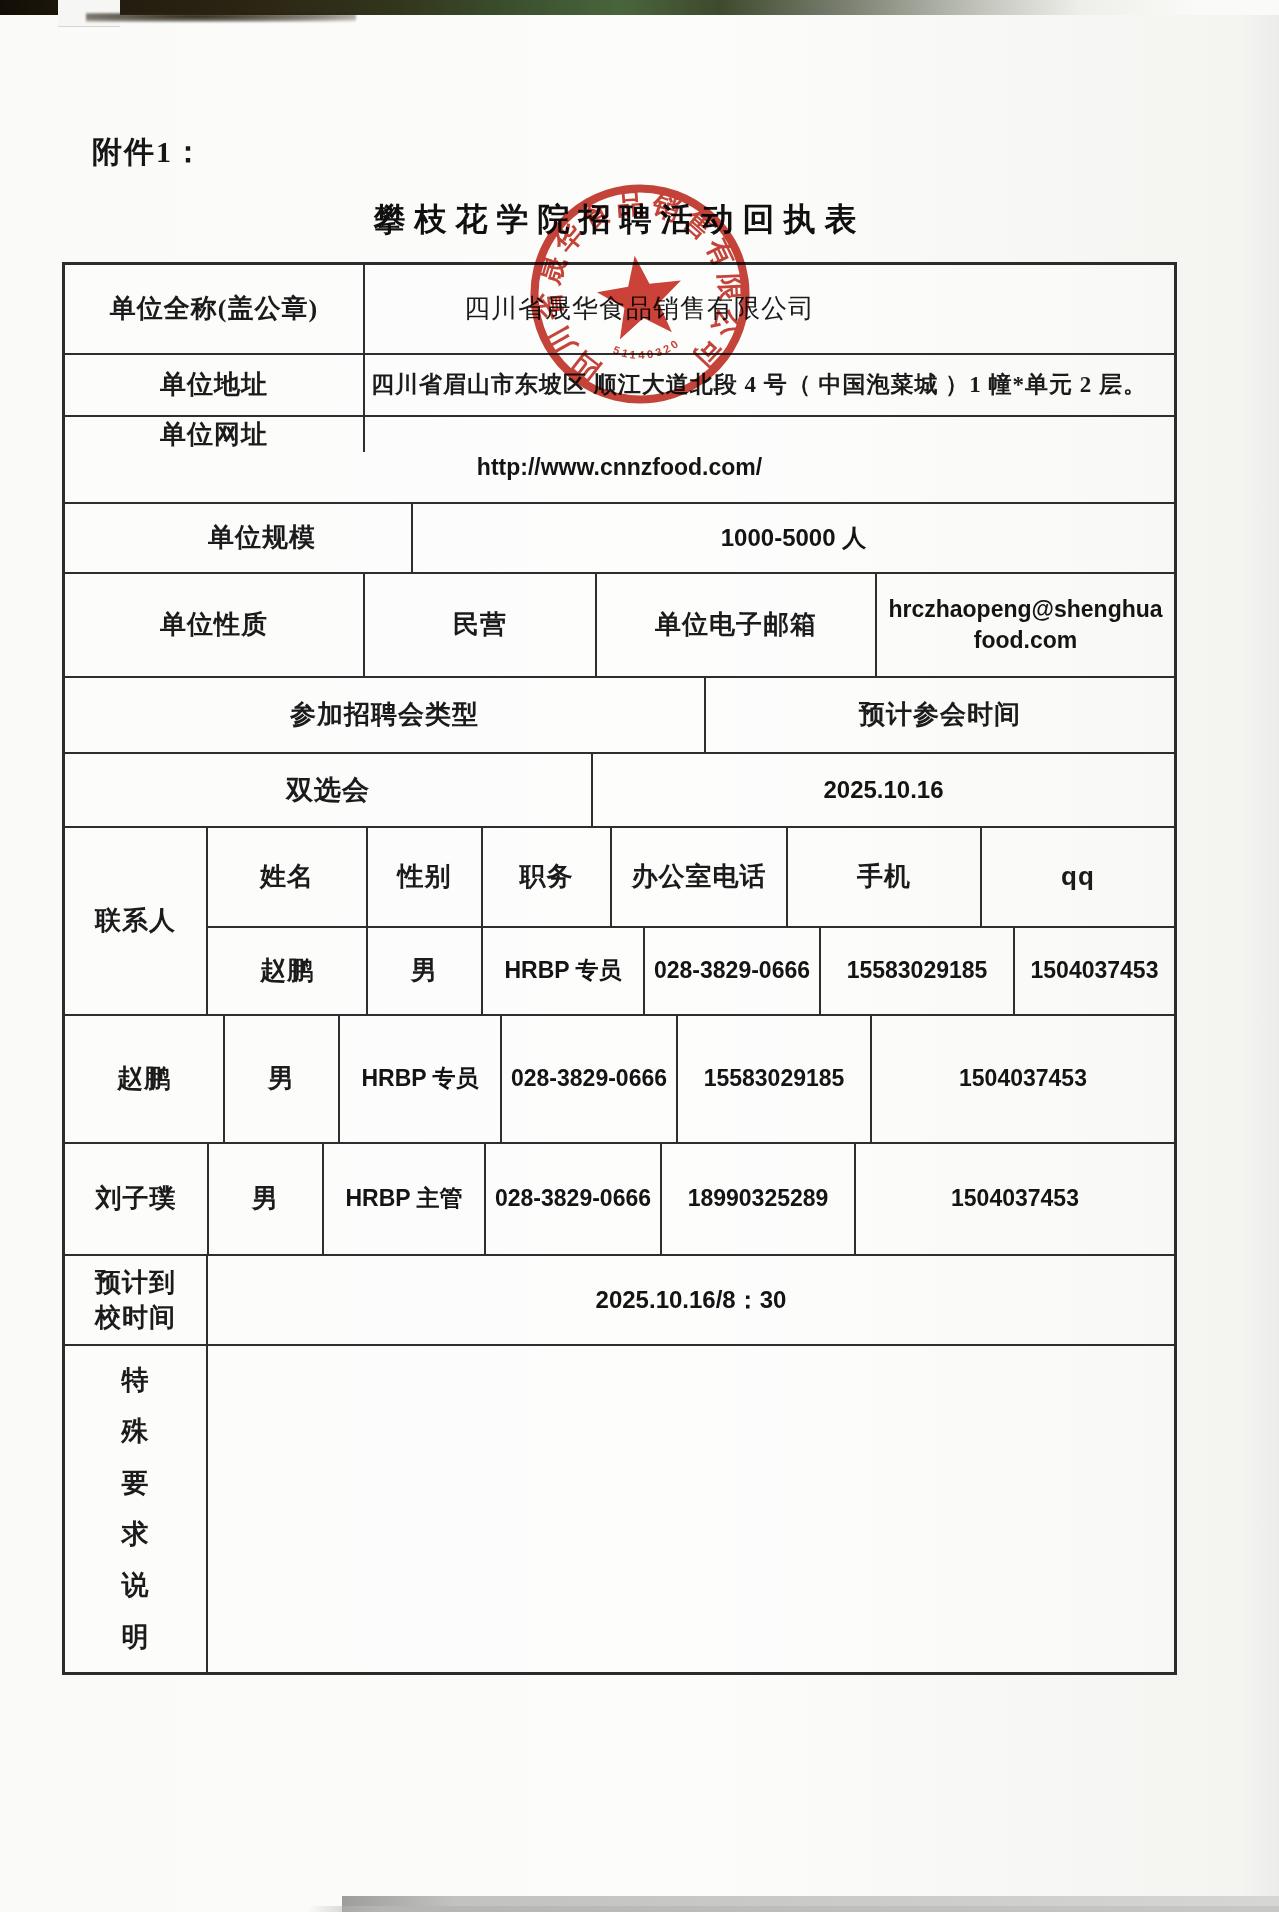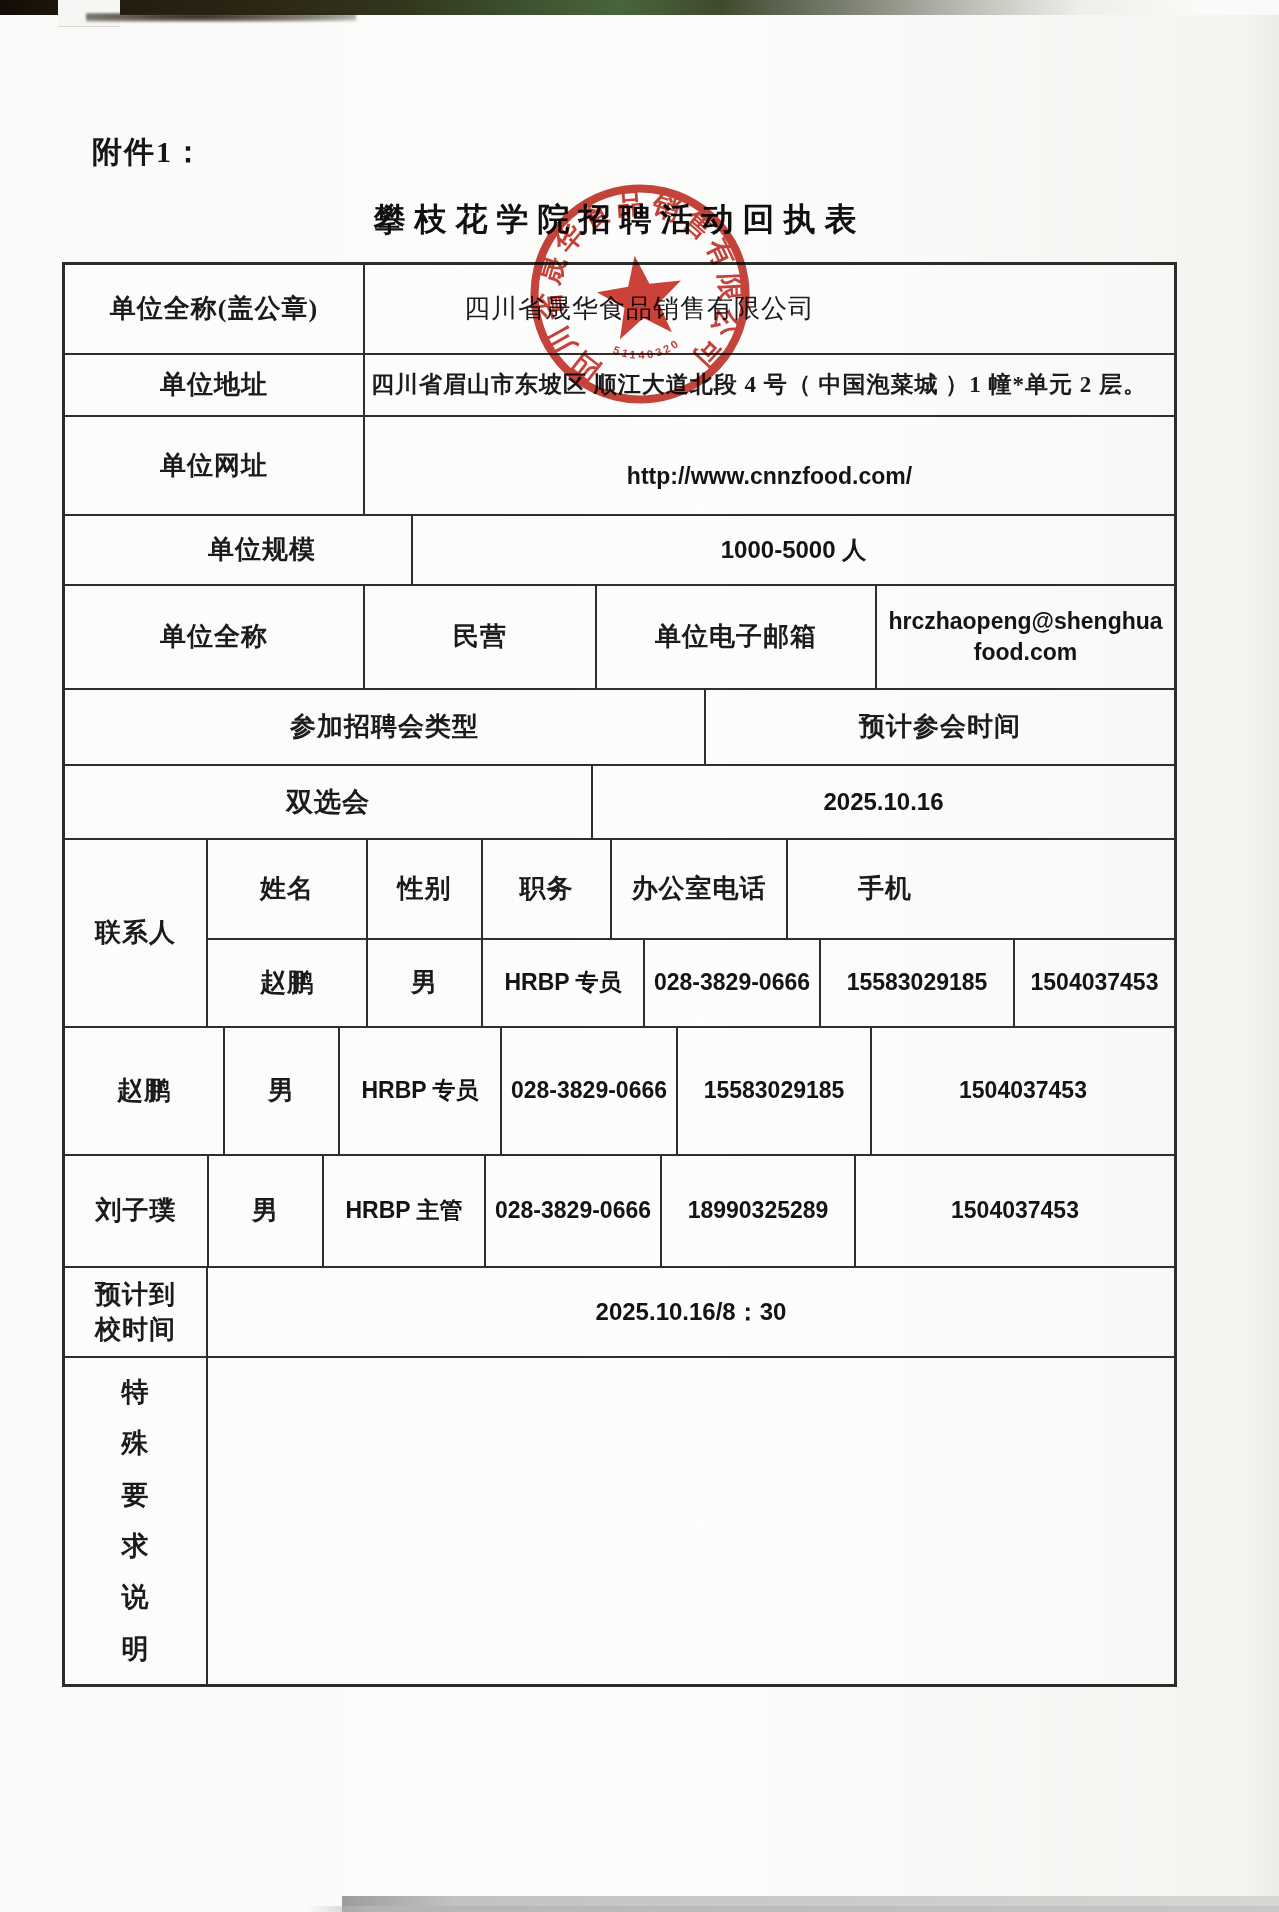--- a/index.html
+++ b/index.html
@@ -72,32 +72,32 @@
   <div class="row" style="height:90px;">
     <div class="cell label" style="width:300px;">单位全称(盖公章)</div>
     <div class="cell" style="flex:1;padding-right:260px;">四川省晟华食品销售有限公司</div>
   </div>
 
   <div class="row" style="height:62px;">
     <div class="cell label" style="width:300px;">单位地址</div>
     <div class="cell" style="flex:1;justify-content:flex-start;text-align:left;padding-left:6px;font-size:23px;font-weight:600;">四川省眉山市东坡区 顺江大道北段 4 号（ 中国泡菜城 ）1 幢*单元 2 层。</div>
   </div>
 
-  <div class="row" style="height:99px;">
+  <div class="row" style="height:87px;flex-direction:column;">
     <div class="cell label" style="width:300px;">单位网址</div>
     <div class="cell val" style="flex:1;align-items:flex-end;padding-bottom:22px;">http://www.cnnzfood.com/</div>
   </div>
 
   <div class="row" style="height:70px;">
     <div class="cell label" style="width:300px;margin-left:48px;">单位规模</div>
     <div class="cell val" style="flex:1;font-size:24px;">1000-5000 人</div>
   </div>
 
   <div class="row" style="height:104px;">
-    <div class="cell label" style="width:300px;">单位全称</div>
+    <div class="cell label" style="width:300px;">单位性质</div>
     <div class="cell" style="width:232px;font-weight:600;">民营</div>
     <div class="cell label" style="width:280px;">单位电子邮箱</div>
     <div class="cell val small-wrap" style="flex:1;">hrczhaopeng@shenghuafood.com</div>
   </div>
 
   <div class="row" style="height:76px;">
     <div class="cell label" style="width:641px;">参加招聘会类型</div>
     <div class="cell label" style="flex:1;">预计参会时间</div>
   </div>
   <div class="row" style="height:74px;">
@@ -107,20 +107,21 @@
 
   <div class="row" style="height:188px;">
     <div class="cell label" style="width:143px;">联系人</div>
     <div class="stack">
       <div class="row" style="height:100px;">
         <div class="cell label" style="width:160px;">姓名</div>
         <div class="cell label" style="width:115px;">性别</div>
         <div class="cell label" style="width:129px;">职务</div>
         <div class="cell label" style="width:176px;">办公室电话</div>
         <div class="cell label" style="width:194px;">手机</div>
+        <div class="cell label" style="flex:1;font-family:'Liberation Sans','DejaVu Sans',sans-serif;font-weight:600;">qq</div>
       </div>
       <div class="row" style="height:86px;">
         <div class="cell" style="width:160px;font-weight:600;">赵鹏</div>
         <div class="cell" style="width:115px;font-weight:600;">男</div>
         <div class="cell val" style="width:162px;">HRBP 专员</div>
         <div class="cell val" style="width:176px;">028-3829-0666</div>
         <div class="cell val" style="width:194px;">15583029185</div>
         <div class="cell val" style="flex:1;">1504037453</div>
       </div>
     </div>

